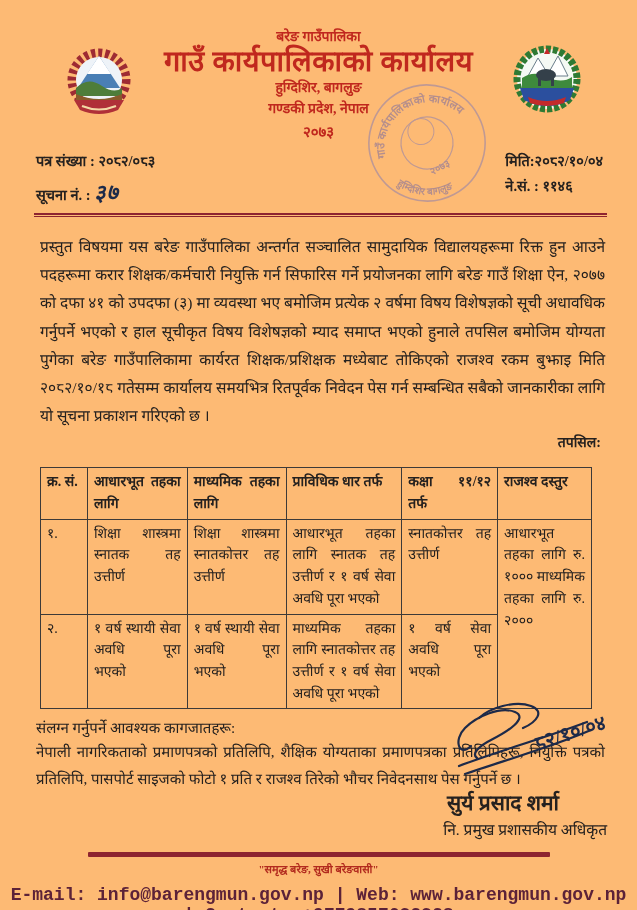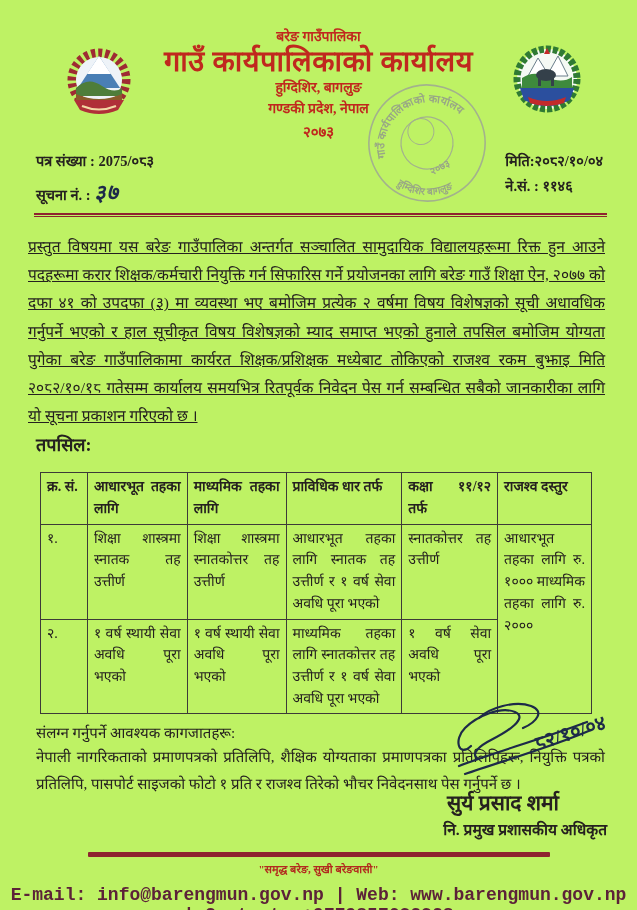--- a/index.html
+++ b/index.html
@@ -1,20 +1,20 @@
 <!DOCTYPE html>
 <html lang="ne"><head>
 <meta charset="utf-8">
 <style>
   * { margin:0; padding:0; box-sizing:border-box; }
   html,body { background:#e8e8e6; }
   .page {
     width:637px; height:910px;
     margin:0 auto;
-    background:#bef264;
+    background:#fdba74;
     position:relative;
     font-family:"Liberation Serif","DejaVu Serif",serif;
     color:#25211f;
     overflow:hidden;
   }
   
   .letterhead { text-align:center; padding-top:26px; position:relative; }
   .lh-muni   { color:#c0281e; font-weight:bold; font-size:14px; }
   .lh-office { color:#c0281e; font-weight:bold; font-size:29px; line-height:1.15; letter-spacing:.5px; }
   .lh-addr   { color:#c0281e; font-weight:bold; font-size:14px; line-height:1.45; }
@@ -40,43 +40,43 @@
     color:#1d2a49; display:inline-block; transform:rotate(-4deg);
     font-family:"DejaVu Serif",serif; letter-spacing:1px;
   }
   .rule-double {
     margin:2px 30px 0 34px; height:4px;
     border-top:2.5px solid #8e2430; border-bottom:1.2px solid #8e2430;
   }
   
   .subject { text-align:center; font-weight:bold; font-size:16px; margin-top:14px; }
   .body-text {
-    margin:16px 32px 0 28px; font-size:15.5px; line-height:1.82;
-    text-align:justify; font-weight:500;text-decoration:underline;
-  }
-  .tapasil { margin:2px 36px 0; font-size:18px; font-weight:bold; }
+    margin:16px 32px 0 40px; font-size:15.5px; line-height:1.82;
+    text-align:justify; font-weight:500;
+  }
+  .tapasil { margin:2px 36px 0; font-size:14px; font-weight:bold;text-align:right; }
   
   table.spec {
     border-collapse:collapse; margin:16px 0 0 40px; width:552px;
     font-size:14px; font-weight:500;
   }
   table.spec th, table.spec td {
     border:1.6px solid #3d3a38; padding:3px 6px 4px;
     vertical-align:top; text-align:left; line-height:1.55;
   }
   table.spec th { font-weight:bold; text-align:justify; }
   table.spec td.just { text-align:justify; }
   
   .attach-title { margin:8px 36px 0; font-size:15px; font-weight:normal; }
   .attach-text  { margin:2px 32px 0 36px; font-size:15px; line-height:1.8; text-align:justify; font-weight:500; }
   
   .sig-block { position:absolute; right:18px; top:688px; width:260px; text-align:center; }
   .sig-svg   { position:absolute; right:0; top:0; }
   .sig-name  { position:absolute; top:100px; right:60px; font-size:21px; font-weight:bold; white-space:nowrap; }
-  .sig-desig { position:absolute; top:130px; right:12px; font-size:15.5px; font-weight:bold; white-space:nowrap; }
+  .sig-desig { position:absolute; top:130px; right:12px; font-size:15.5px; font-weight:normal; white-space:nowrap; }
   
   .footer { position:absolute; left:0; right:0; top:852px; text-align:center; }
   .footer-rule { margin:0 auto; width:462px; height:4.5px; background:#8e2430; border-radius:1px; }
   .footer-tag  { color:#b22a1e; font-size:11px; font-weight:bold; margin-top:4px; }
   .footer-contact { color:#5c2238; font-size:18px; font-weight:bold; margin-top:9px;
                     font-family:Liberation Mono, monospace; }
 </style>
 </head>
 <body>
 
@@ -137,21 +137,21 @@
         </text>
         <text x="65" y="96" text-anchor="middle" font-size="10" fill="#7a6ba0" font-weight="bold">२०७३</text>
       </svg>
     </span>
   </div>
 
   <div class="meta">
     <div class="cell">
       <div>
         <span>पत्र संख्या :</span>
-        <span>2075/०८३</span>
+        <span>२०८२/०८३</span>
       </div>
       <div>
         <span>सूचना नं. :</span>
         <span class="hand">३७</span>
       </div>
     </div>
     <div class="cell right">
       <div>
         <span>मिति:</span><span>२०८२/१०/०४</span>
       </div>

